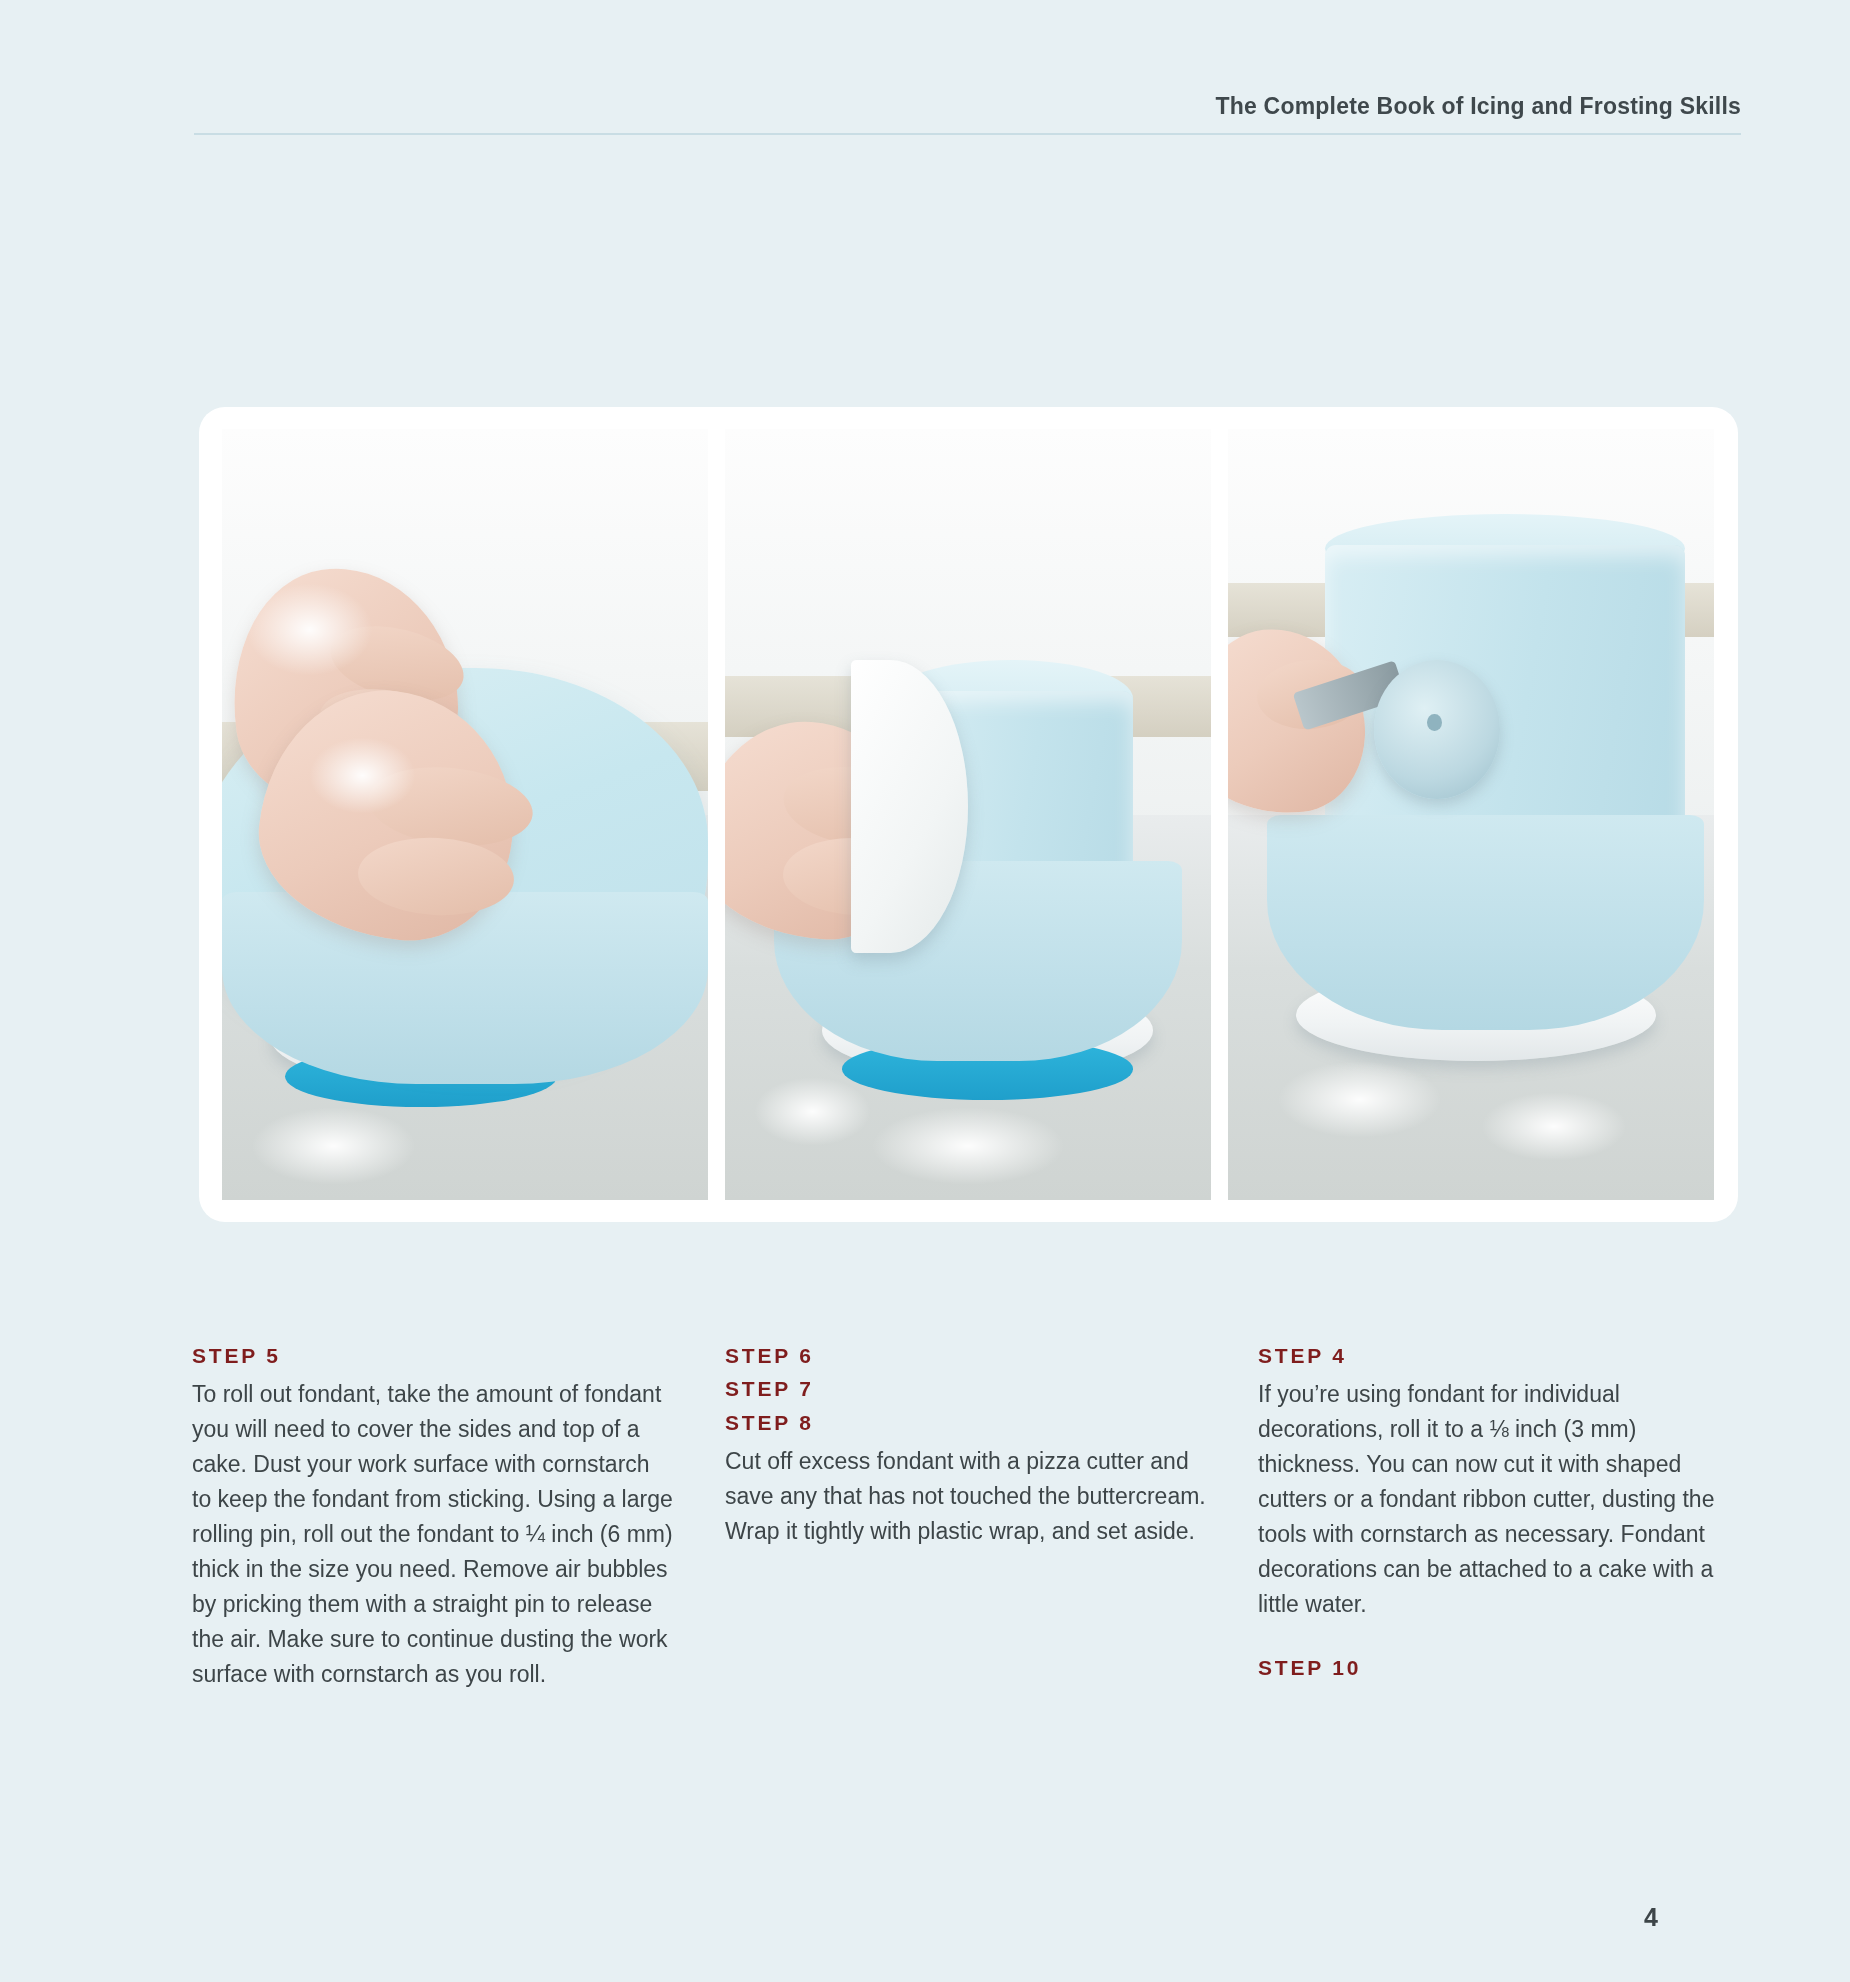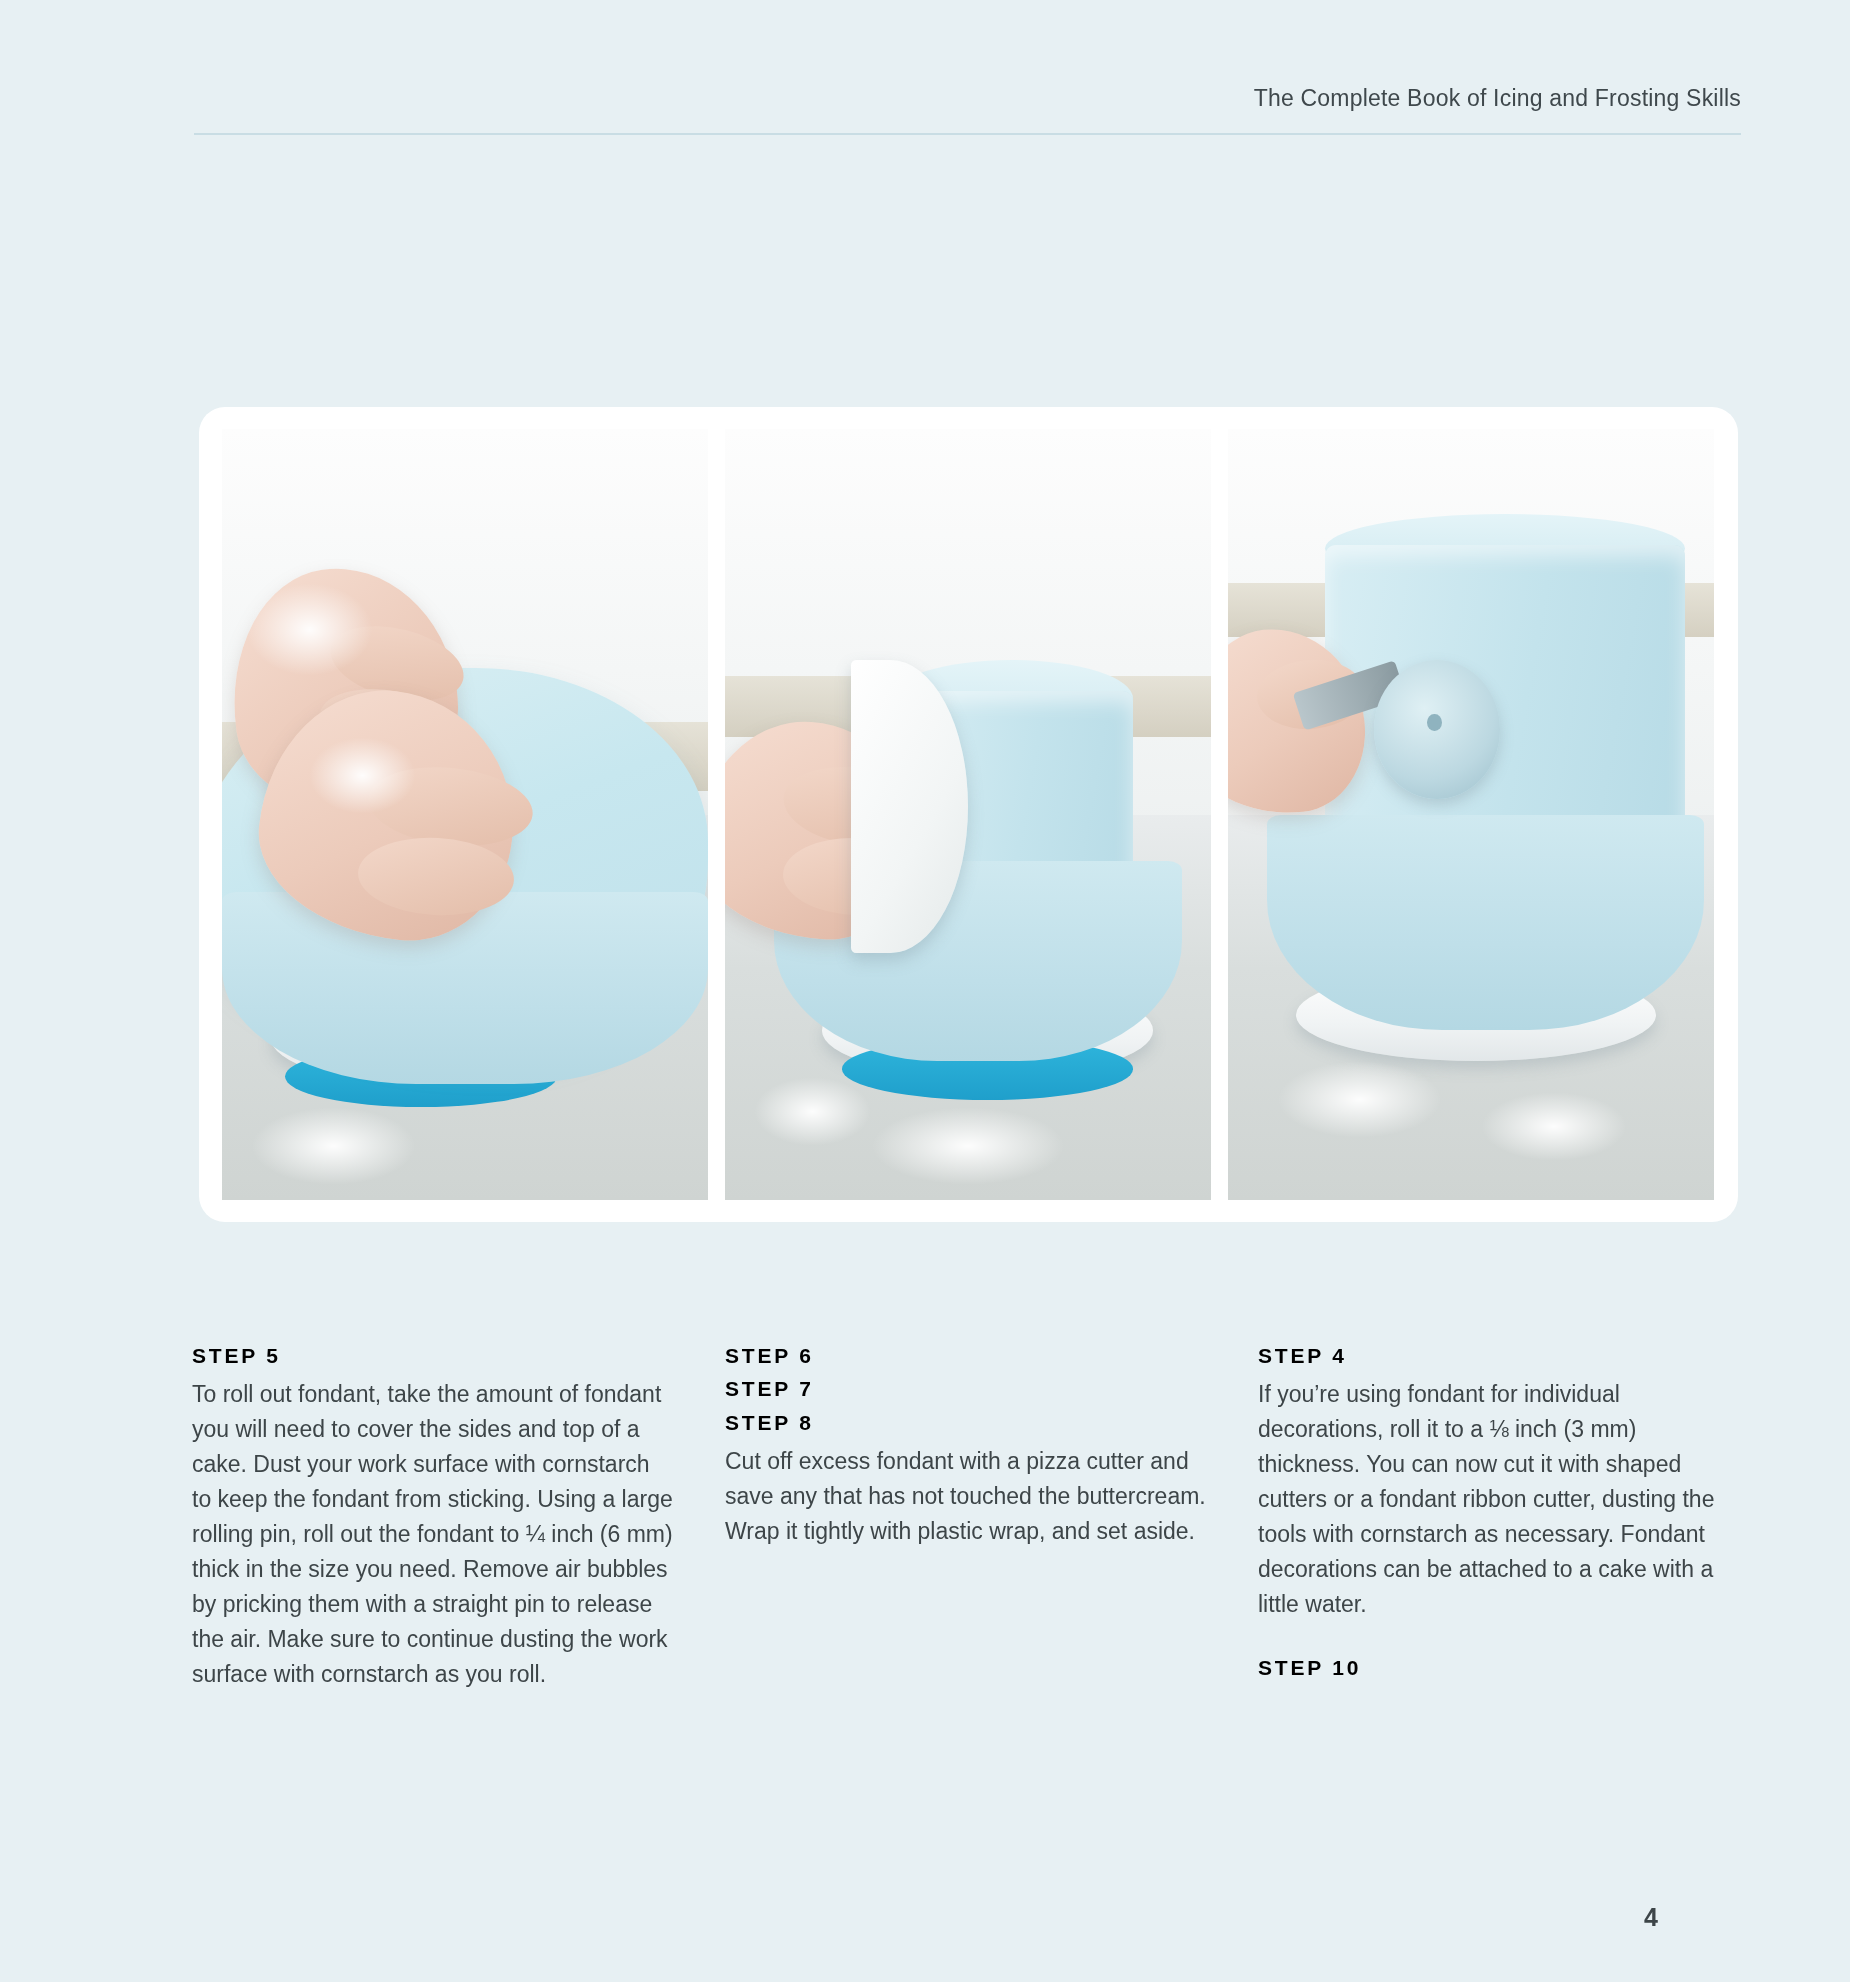--- a/index.html
+++ b/index.html
@@ -18,25 +18,26 @@
   .page-header {
     position: absolute;
     left: 194px;
     top: 85px;
     width: 1547px;
     height: 62px;
   }
   .header-title {
     position: absolute;
     right: 0;
-    top: 0;
+    top: 8px;
     font-size: 23px;
     letter-spacing: 0.2px;
     color: #3f484c;
     white-space: nowrap;
+    font-weight: bold;
   }
   .header-rule {
     position: absolute;
     left: 0;
     top: 48px;
     width: 100%;
     height: 1.5px;
     background: #c9dde4;
   }
 
@@ -162,21 +163,21 @@
     top: 1344px;
     width: 1549px;
     display: flex;
     gap: 51px;
   }
   .column { width: 482px; }
   .step-label {
     font-size: 21px;
     letter-spacing: 2.8px;
     font-weight: bold;
-    color: #000000;
+    color: #7f1d1d;
     margin: 0 0 9.3px 0;
   }
   .step-body {
     font-size: 23px;
     line-height: 35px;
     color: #3d4548;
     margin: 0 0 34px 0;
   }
   .step-body:last-child { margin-bottom: 0; }
 

